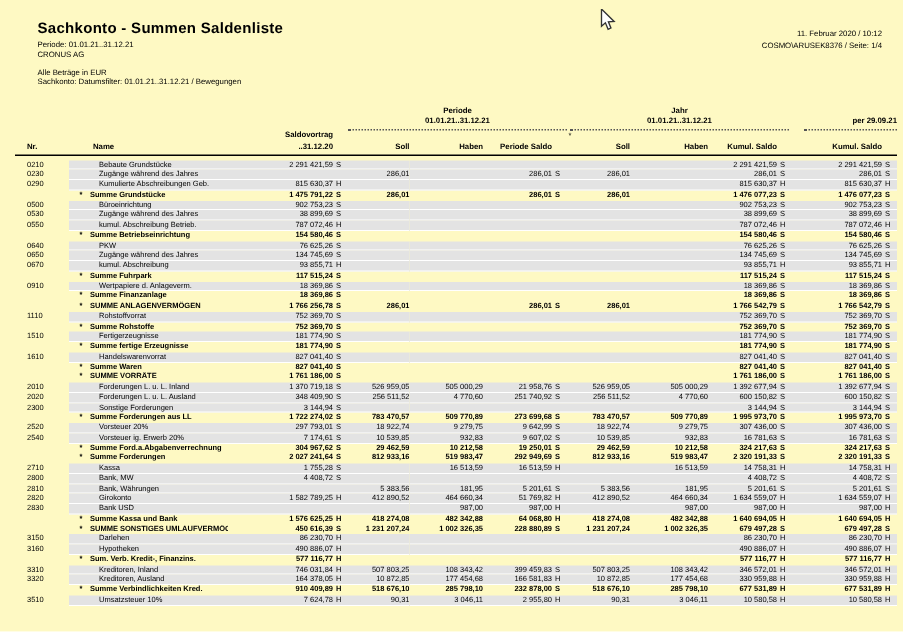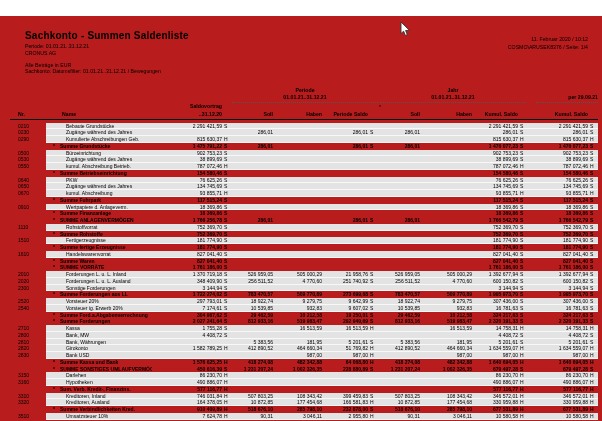--- a/index.html
+++ b/index.html
@@ -1,17 +1,17 @@
 <!DOCTYPE html>
 <html><head>
 <meta charset="utf-8">
 <style>
   html,body{margin:0;padding:0;background:#fff;width:602px;height:421px;overflow:hidden;}
   body{font-family:"Liberation Sans", sans-serif;color:#000;position:relative;}
-  .page{position:absolute;inset:0;background:#b91c1c;margin-top:16px;}
+  .page{position:absolute;inset:0;background:#fef9c3;}
   .title{position:absolute;left:25px;top:14px;font-size:10px;font-weight:bold;letter-spacing:.2px;white-space:nowrap;}
   .meta{position:absolute;font-size:5.2px;line-height:6px;white-space:nowrap;}
   .pos-periode{left:25px;top:27px;}
   .pos-company{left:25px;top:33.5px;}
   .pos-note1{left:25px;top:45.5px;}
   .pos-note2{left:25px;top:52px;}
   .r{text-align:right;right:14px;left:auto;}
   .pos-printed{top:20px;}
   .pos-userpage{top:27.5px;}
   .ghdr{position:absolute;font-size:5.2px;font-weight:bold;white-space:nowrap;}

